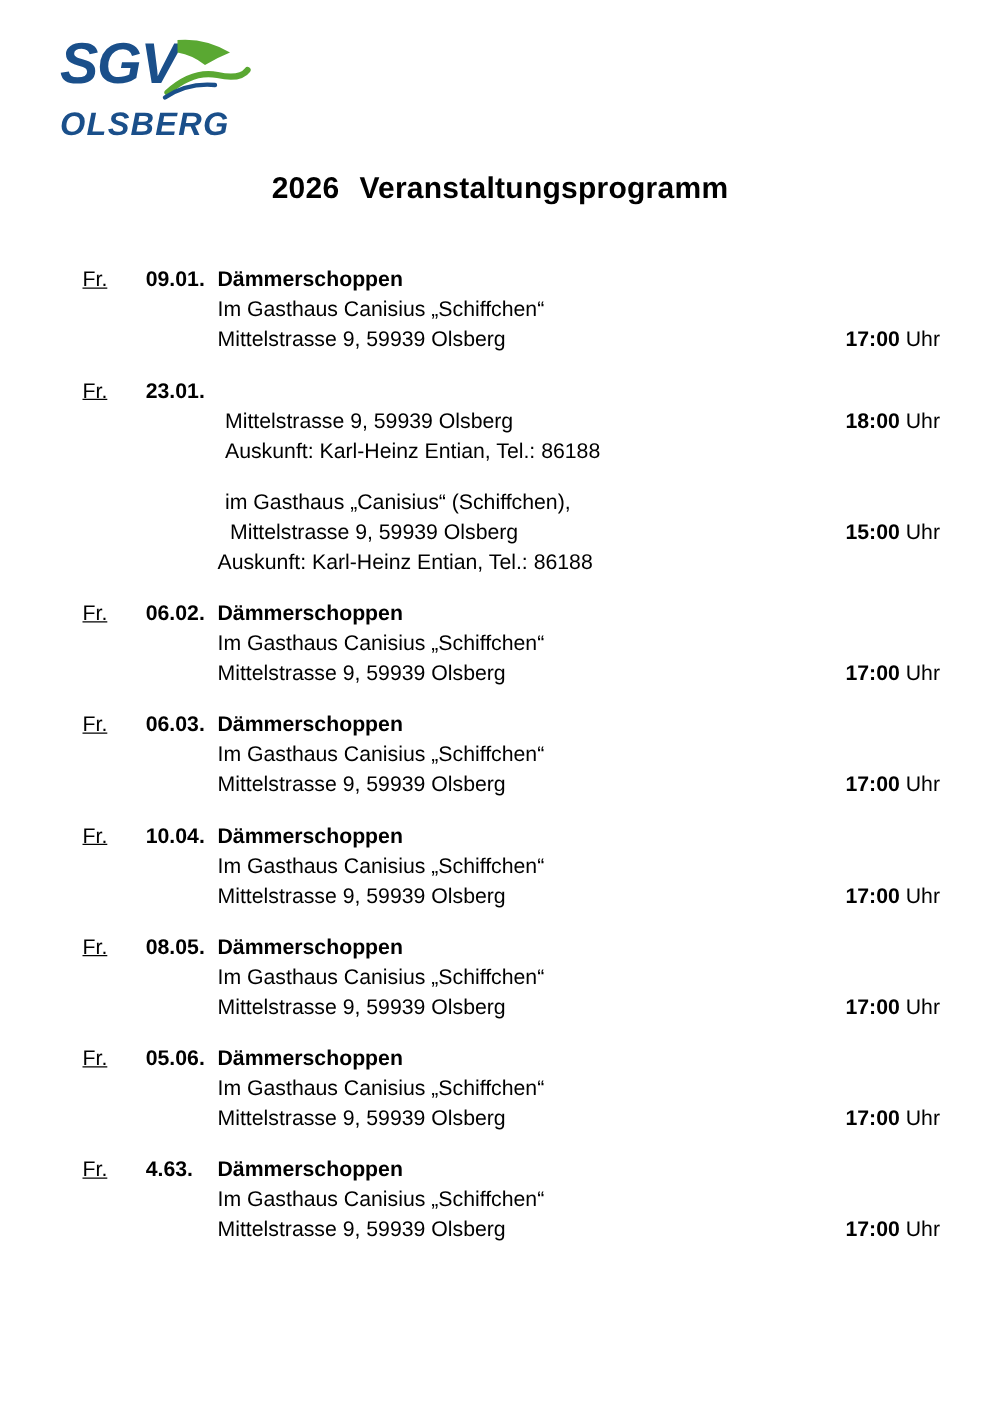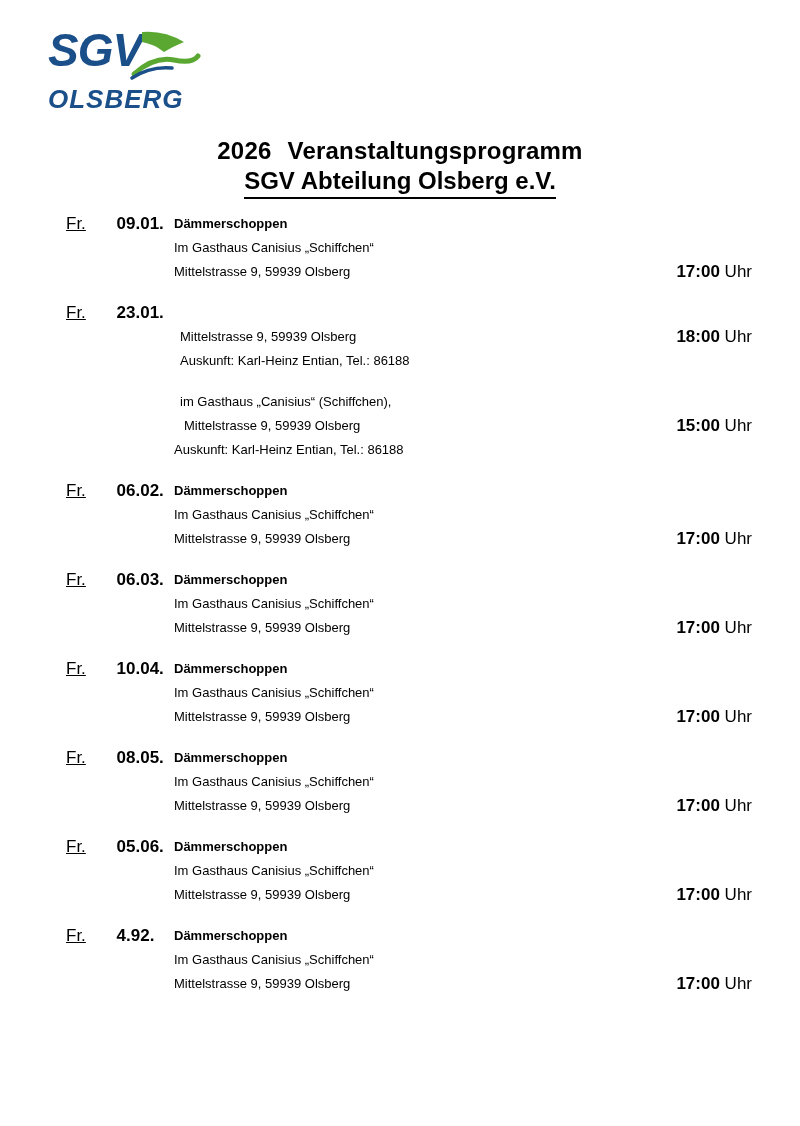--- a/index.html
+++ b/index.html
@@ -77,21 +77,21 @@
     width: 104px;
     text-align: left;
     font-size: 17px;
     white-space: pre;
   }
   .ev-date .wd { font-weight: normal; text-decoration: underline; }
   .ev-date .dt { font-weight: bold; margin-left: 26px; }
   .ev-body {
     margin-left: 108px;
     padding-right: 84px;
-    font-size: 13px;
+    font-size: 17px;
   }
   .ev-body.bold { font-weight: bold; }
   .ev-body.indent1 { padding-left: 6px; }
   .ev-body.indent2 { padding-left: 10px; }
   .ev-time {
     position: absolute;
     right: 48px;
     top: 0;
     font-size: 17px;
     white-space: pre;
@@ -108,21 +108,20 @@
     <text x="2" y="50" font-family="Liberation Sans, sans-serif" font-size="46" font-weight="bold" fill="#1a4f8a" letter-spacing="-1">SGV</text>
     <path d="M96 16 Q118 14 138 26 Q128 30 118 36 Q108 28 96 26 Z" fill="#5aa832"></path>
     <path d="M88 58 Q108 40 128 44 Q146 48 152 40" stroke="#5aa832" stroke-width="5" fill="none" stroke-linecap="round"></path>
     <path d="M86 62 Q104 50 126 52" stroke="#1a4f8a" stroke-width="3.5" fill="none" stroke-linecap="round"></path>
     <text x="2" y="92" font-family="Liberation Sans, sans-serif" font-size="26" font-weight="bold" fill="#1a4f8a" letter-spacing="1">OLSBERG</text>
   </svg>
 </div>
 
 <div class="title-block">
   <div class="title-line1"><span class="title-year">2026</span><span>Veranstaltungsprogramm</span></div>
-  <div class="title-line2">SGV Abteilung Olsberg e.V.</div>
 </div>
 
 <div class="program">
     <div class="event">
       <div class="event-row">
         <div class="ev-date"><span class="wd">Fr.</span><span class="dt"> 09.01.</span></div>
         <div class="ev-body bold">Dämmerschoppen</div>
       </div>
       <div class="event-row">
         <div class="ev-body">Im Gasthaus  Canisius „Schiffchen“</div>
@@ -216,21 +215,21 @@
       <div class="event-row">
         <div class="ev-body">Im Gasthaus  Canisius „Schiffchen“</div>
       </div>
       <div class="event-row">
         <div class="ev-body">Mittelstrasse 9, 59939 Olsberg</div>
         <div class="ev-time"><span class="t">17:00</span><span class="u"> Uhr</span></div>
       </div>
     </div>
     <div class="event">
       <div class="event-row">
-        <div class="ev-date"><span class="wd">Fr.</span><span class="dt"> 4.92.</span></div>
+        <div class="ev-date"><span class="wd">Fr.</span><span class="dt"> 4.63.</span></div>
         <div class="ev-body bold">Dämmerschoppen</div>
       </div>
       <div class="event-row">
         <div class="ev-body">Im Gasthaus  Canisius „Schiffchen“</div>
       </div>
       <div class="event-row">
         <div class="ev-body">Mittelstrasse 9, 59939 Olsberg</div>
         <div class="ev-time"><span class="t">17:00</span><span class="u"> Uhr</span></div>
       </div>
     </div>

